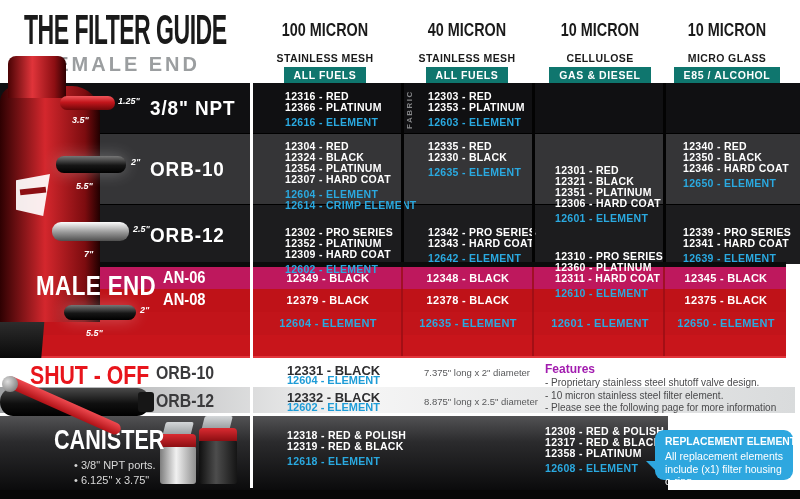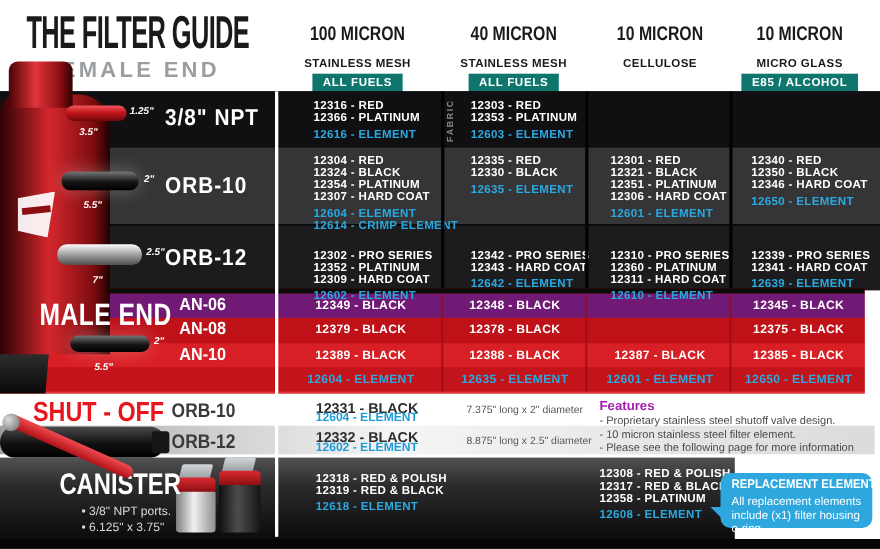--- a/index.html
+++ b/index.html
@@ -33,21 +33,21 @@
   
   .female{position:absolute;left:0;top:83px;width:800px;height:179px;background:#000;}
   .frow{position:relative;width:800px;}
   .r1{height:50px;background:#101012;}
   .r2{height:70px;background:#353537;border-top:1px solid #000;}
   .r3{height:59px;background:#1c1c1e;border-top:1px solid #000;}
   .flabel{position:absolute;left:150px;top:50%;transform:translateY(-50%) scaleX(.9);
     transform-origin:left center;color:#fff;font-weight:700;font-size:21px;letter-spacing:1px;
     white-space:nowrap;z-index:4;}
   .cell{position:absolute;z-index:4;}
-  .c1{left:285px;} .c2{left:428px;} .c3{left:555px;} .c4{left:683px;}
+  .c1{left:285px;} .c2{left:428px;} .c3{left:555px;margin-top:24px;} .c4{left:683px;}
   .r1 .cell{top:8px;} .r2 .cell{top:7px;} .r3 .cell{top:22px;}
   .codes{white-space:pre-line;color:#fff;font-size:10.5px;font-weight:700;line-height:11px;
     letter-spacing:.3px;}
   .codes.element{color:#2aa9e0;margin-top:4px;}
   .fabric{position:absolute;left:405px;top:4px;height:42px;writing-mode:vertical-rl;
     transform:rotate(180deg);font-size:8px;font-weight:700;color:#87888a;letter-spacing:1.5px;z-index:4;}
 
   
   .pill{position:absolute;z-index:4;}
   .pill.redp{background:linear-gradient(180deg,#f0565b,#c3161c 45%,#6d0709);border-radius:7px;}
@@ -65,21 +65,21 @@
 
   
   .vdiv-black{position:absolute;top:83px;height:179px;width:3px;background:#030303;z-index:5;}
   .vdiv-white{position:absolute;left:250px;top:83px;height:405px;width:3px;background:#fff;z-index:9;}
 
   
   .male{position:absolute;left:0;top:262px;width:786px;height:96px;background:#c8151b;}
   .male .black-top{position:absolute;left:0;top:0;width:100%;height:5px;background:#0b0b0b;}
   .mstripes{position:absolute;left:0;top:5px;width:100%;}
   .mstripe{position:relative;width:100%;}
-  .ms1{height:22px;background:#701a75;} .ms2{height:23px;background:#bf1218;}
+  .ms1{height:22px;background:#be185d;} .ms2{height:23px;background:#bf1218;}
   .ms3{height:22px;background:#d81f25;} .ms4{height:23px;background:#c2141a;}
   .male .bottom-line{position:absolute;left:0;bottom:0;width:100%;height:2px;background:#e2363c;}
   .male-title{position:absolute;left:36px;top:8px;color:#fff;font-weight:700;font-size:28px;
     transform:scaleX(.8);transform-origin:left top;letter-spacing:.5px;white-space:nowrap;z-index:4;}
   .an-label{position:absolute;left:163px;top:2px;color:#fff;font-weight:700;font-size:16px;
     transform:scaleX(.92);transform-origin:left top;z-index:4;white-space:nowrap;}
   .mcell{position:absolute;top:5px;width:150px;text-align:center;color:#fff;font-size:11px;
     font-weight:700;letter-spacing:.3px;z-index:4;white-space:nowrap;}
   .mc1{left:253px;} .mc2{left:393px;} .mc3{left:525px;} .mc4{left:651px;}
   .ms4 .mcell{color:#2aa9e0;}
@@ -161,20 +161,21 @@
     <div class="badge">ALL FUELS</div>
   </div>
   <div class="col-head" style="left:387px">
     <div class="micron">40 MICRON</div>
     <div class="material">STAINLESS MESH</div>
     <div class="badge">ALL FUELS</div>
   </div>
   <div class="col-head" style="left:520px">
     <div class="micron">10 MICRON</div>
     <div class="material">CELLULOSE</div>
+    <div class="badge">GAS &amp; DIESEL</div>
   </div>
   <div class="col-head" style="left:647px">
     <div class="micron">10 MICRON</div>
     <div class="material">MICRO GLASS</div>
     <div class="badge">E85 / ALCOHOL</div>
   </div>
 
   <div class="bottle">
     <div class="body"></div>
     <div class="neck"></div>
@@ -281,27 +282,20 @@
         <div class="mcell mc1">12349 - BLACK</div>
         <div class="mcell mc2">12348 - BLACK</div>
         <div class="mcell mc4">12345 - BLACK</div>
       </div>
       <div class="mstripe ms2">
         <div class="an-label">AN-08</div>
         <div class="mcell mc1">12379 - BLACK</div>
         <div class="mcell mc2">12378 - BLACK</div>
         <div class="mcell mc4">12375 - BLACK</div>
       </div>
-      <div class="mstripe ms3">
-        <div class="an-label">AN-10</div>
-        <div class="mcell mc1">12389 - BLACK</div>
-        <div class="mcell mc2">12388 - BLACK</div>
-        <div class="mcell mc3">12387 - BLACK</div>
-        <div class="mcell mc4">12385 - BLACK</div>
-      </div>
       <div class="mstripe ms4">
         <div class="mcell mc1">12604 - ELEMENT</div>
         <div class="mcell mc2">12635 - ELEMENT</div>
         <div class="mcell mc3">12601 - ELEMENT</div>
         <div class="mcell mc4">12650 - ELEMENT</div>
       </div>
     </div>
 
     <div class="mdiagram">
       <div class="pill blackp"></div>

